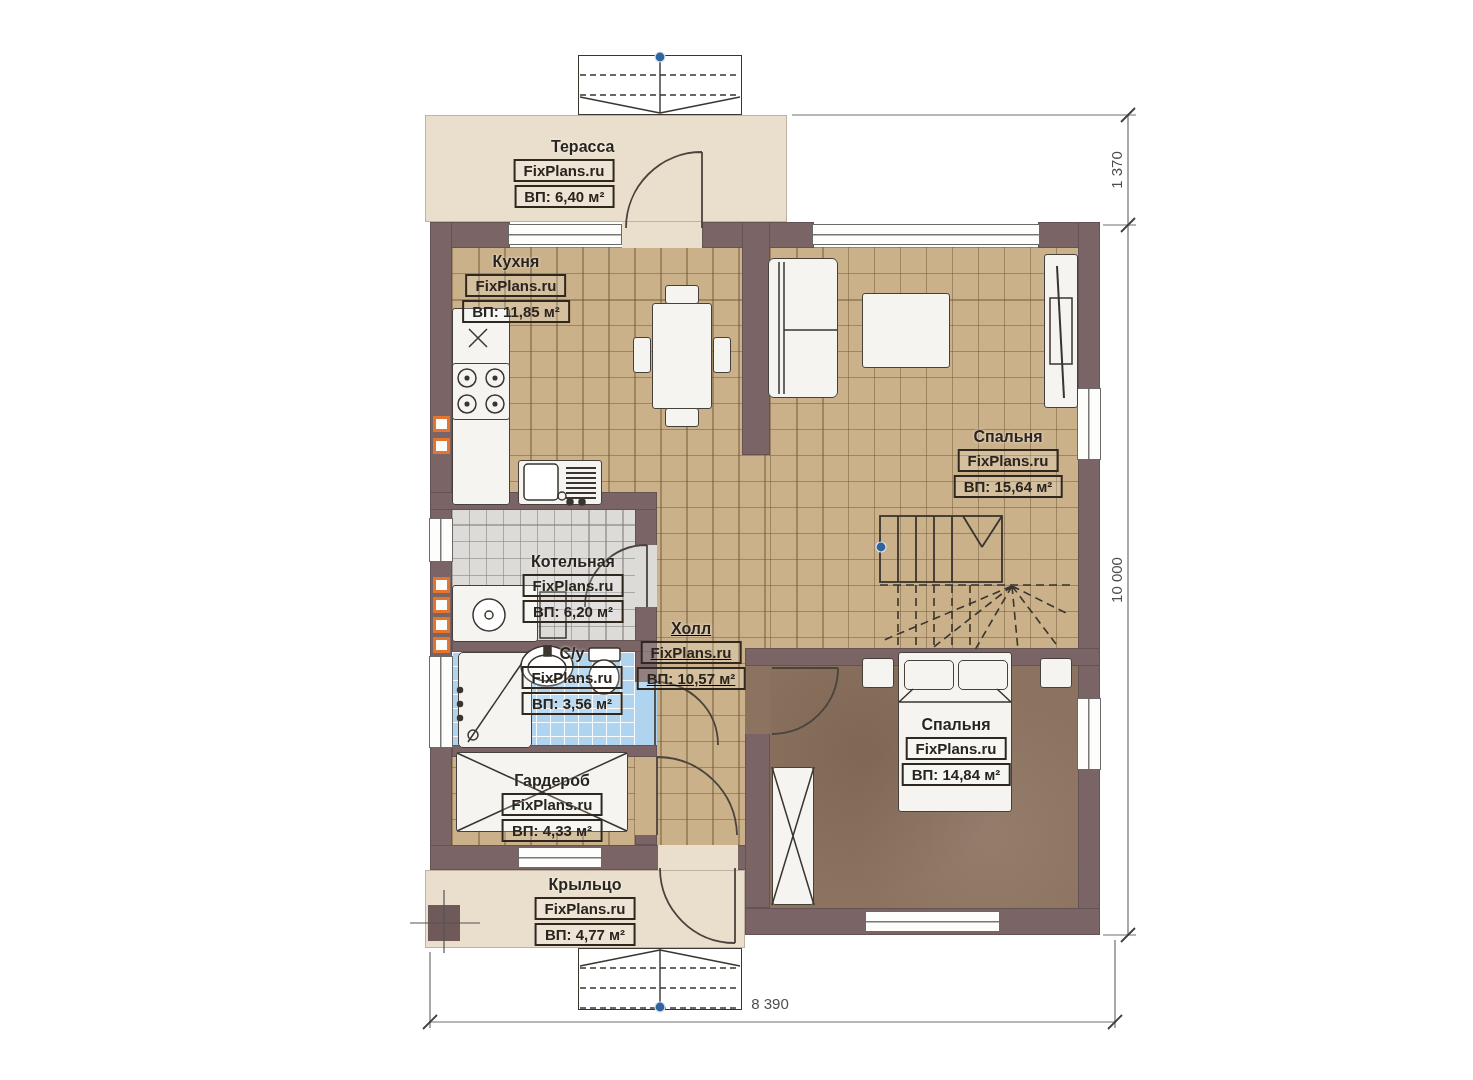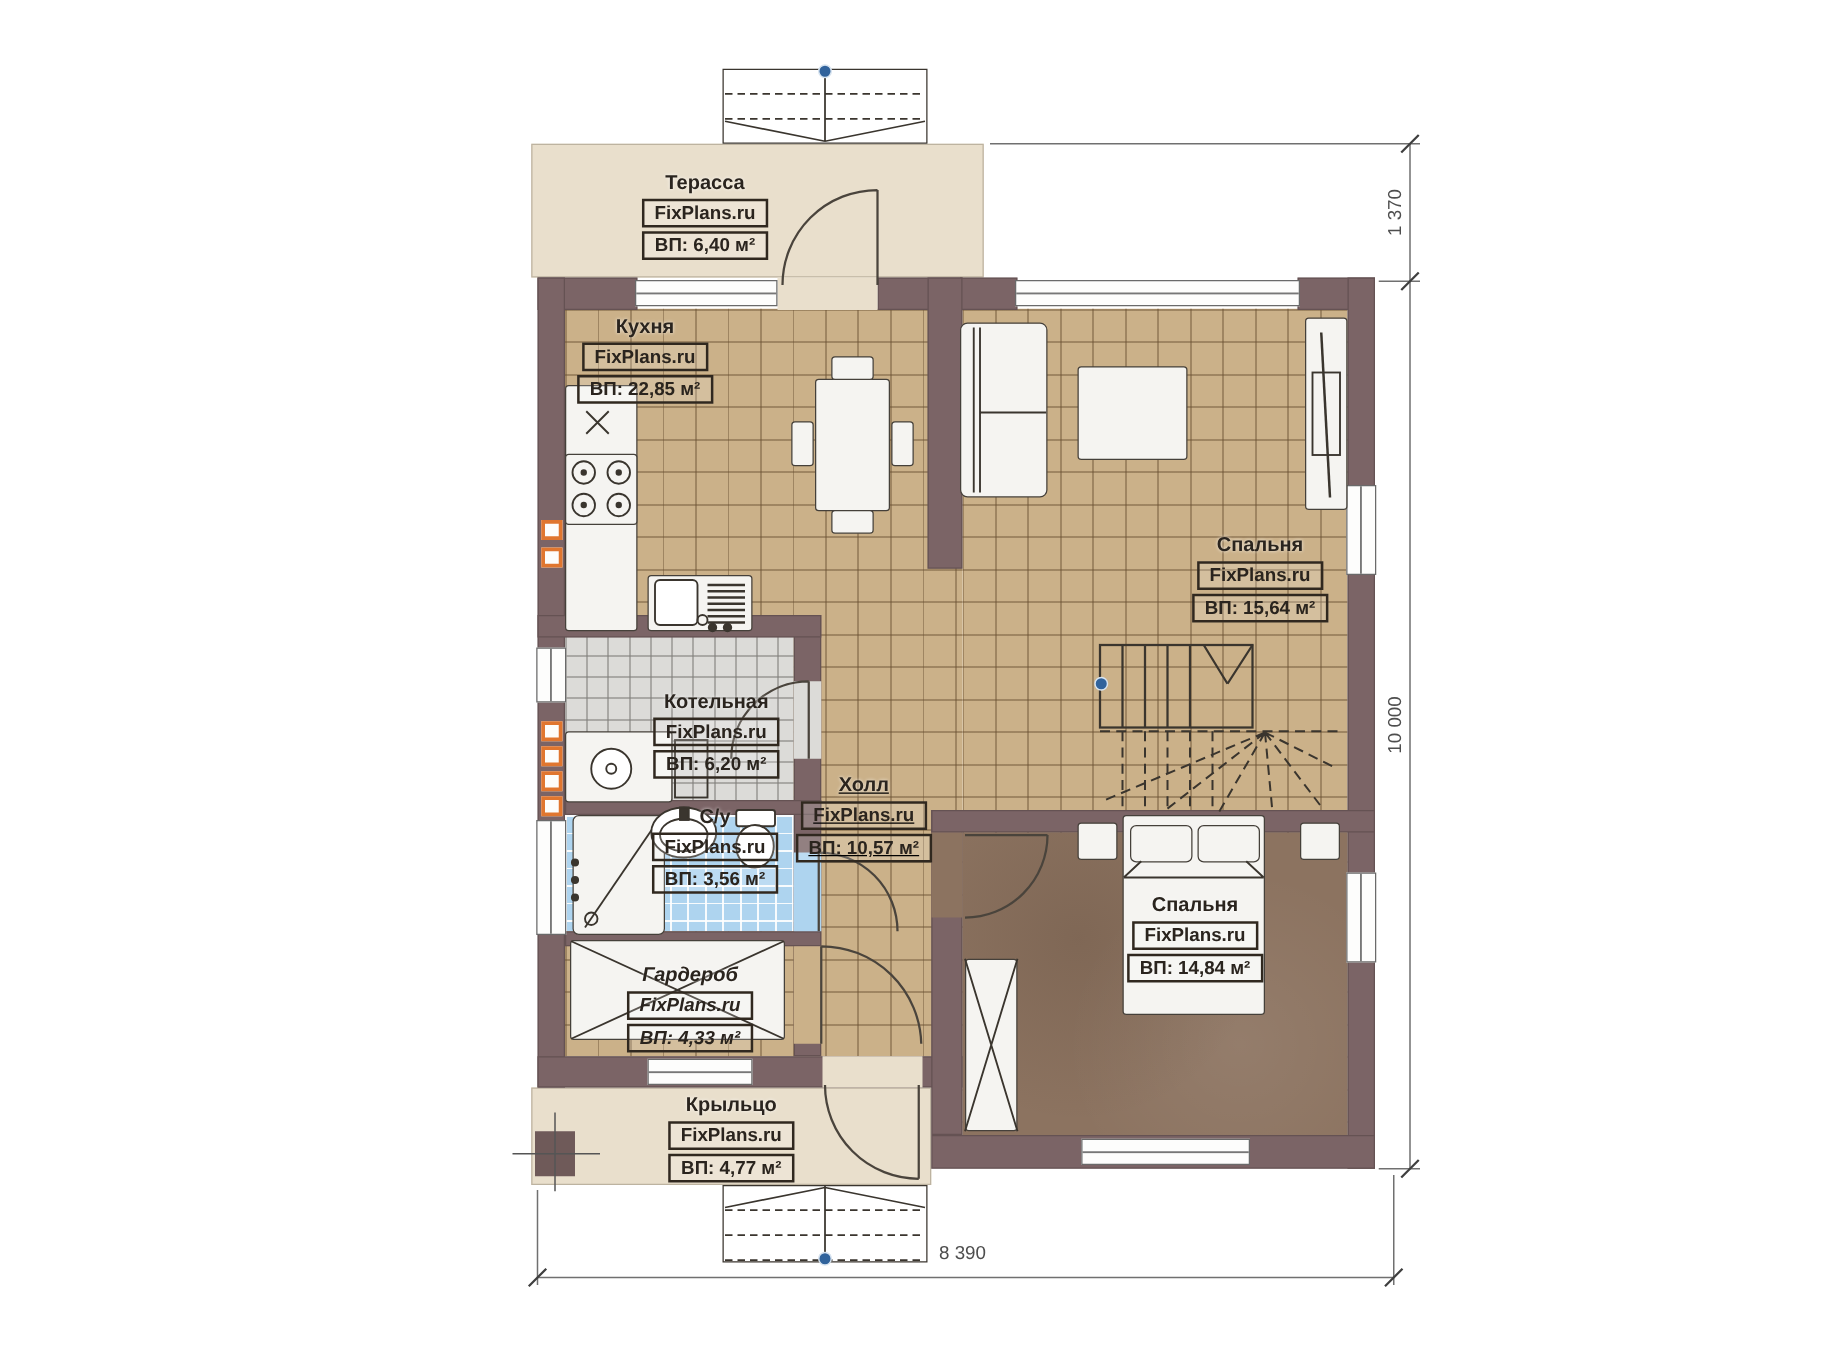--- a/index.html
+++ b/index.html
@@ -182,29 +182,29 @@
         <path d="M423,1029 L437,1015 M1108,1029 L1122,1015"></path>
       </g>
     </g>
     <g fill="#31639c" stroke="#d8e4f0" stroke-width="1.2">
       <circle cx="660" cy="57" r="5"></circle>
       <circle cx="881" cy="547" r="5"></circle>
       <circle cx="660" cy="1007" r="5"></circle>
     </g>
   </svg>
 
-  <div class="room-label" style="left:564px;top:138px;">
+  <div class="room-label" style="left:564px;top:138px;align-items:flex-end;">
     <div class="room-name">Терасса</div>
     <div class="lbl-box">FixPlans.ru</div>
     <div class="lbl-box">ВП: 6,40 м²</div>
   </div>
   <div class="room-label" style="left:516px;top:253px;">
     <div class="room-name">Кухня</div>
     <div class="lbl-box">FixPlans.ru</div>
-    <div class="lbl-box">ВП: 22,85 м²</div>
+    <div class="lbl-box">ВП: 11,85 м²</div>
   </div>
   <div class="room-label" style="left:1008px;top:428px;">
     <div class="room-name">Спальня</div>
     <div class="lbl-box">FixPlans.ru</div>
     <div class="lbl-box">ВП: 15,64 м²</div>
   </div>
   <div class="room-label" style="left:564px;top:553px;padding-left:18px;">
     <div class="room-name">Котельная</div>
     <div class="lbl-box">FixPlans.ru</div>
     <div class="lbl-box">ВП: 6,20 м²</div>
@@ -217,21 +217,21 @@
   <div class="room-label" style="left:572px;top:645px;">
     <div class="room-name">С/у</div>
     <div class="lbl-box">FixPlans.ru</div>
     <div class="lbl-box">ВП: 3,56 м²</div>
   </div>
   <div class="room-label" style="left:956px;top:716px;">
     <div class="room-name">Спальня</div>
     <div class="lbl-box">FixPlans.ru</div>
     <div class="lbl-box">ВП: 14,84 м²</div>
   </div>
-  <div class="room-label" style="left:552px;top:772px;font-style:italic;">
+  <div class="room-label" style="left:552px;top:772px;">
     <div class="room-name">Гардероб</div>
     <div class="lbl-box">FixPlans.ru</div>
     <div class="lbl-box">ВП: 4,33 м²</div>
   </div>
   <div class="room-label" style="left:585px;top:876px;">
     <div class="room-name">Крыльцо</div>
     <div class="lbl-box">FixPlans.ru</div>
     <div class="lbl-box">ВП: 4,77 м²</div>
   </div>
 

